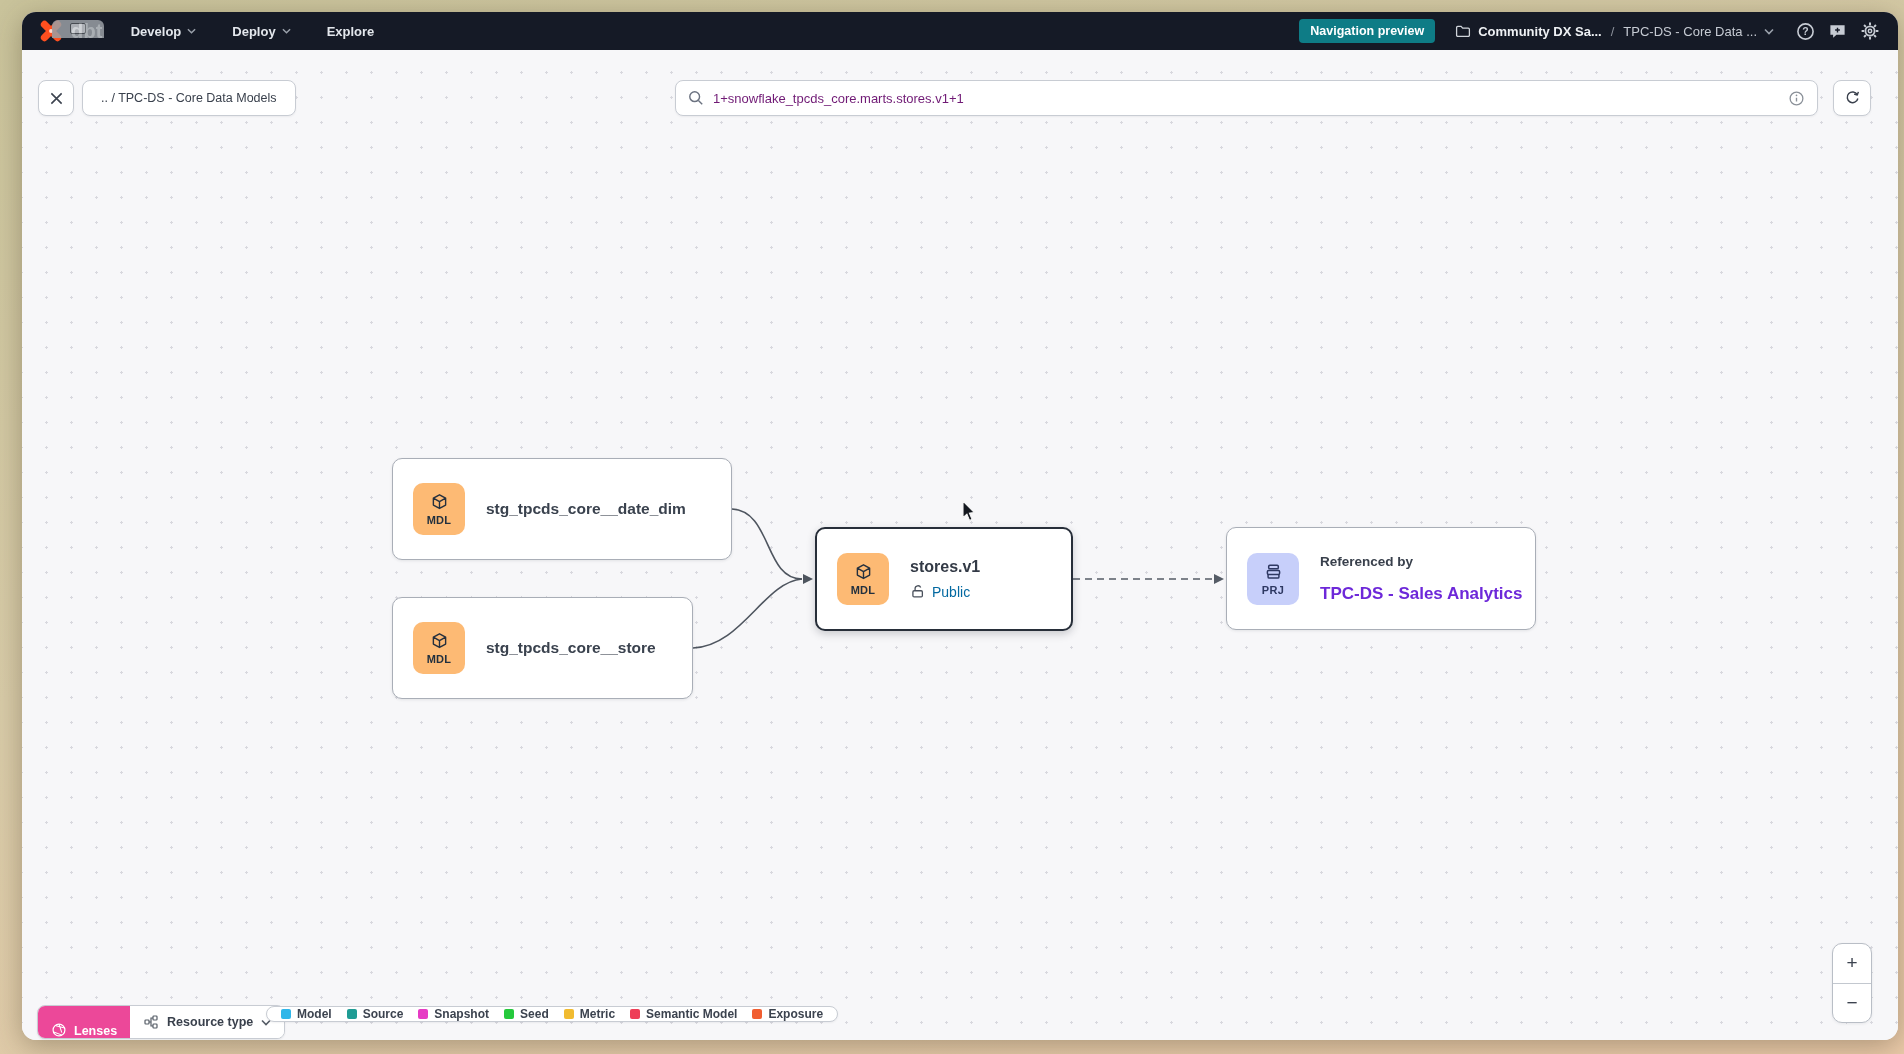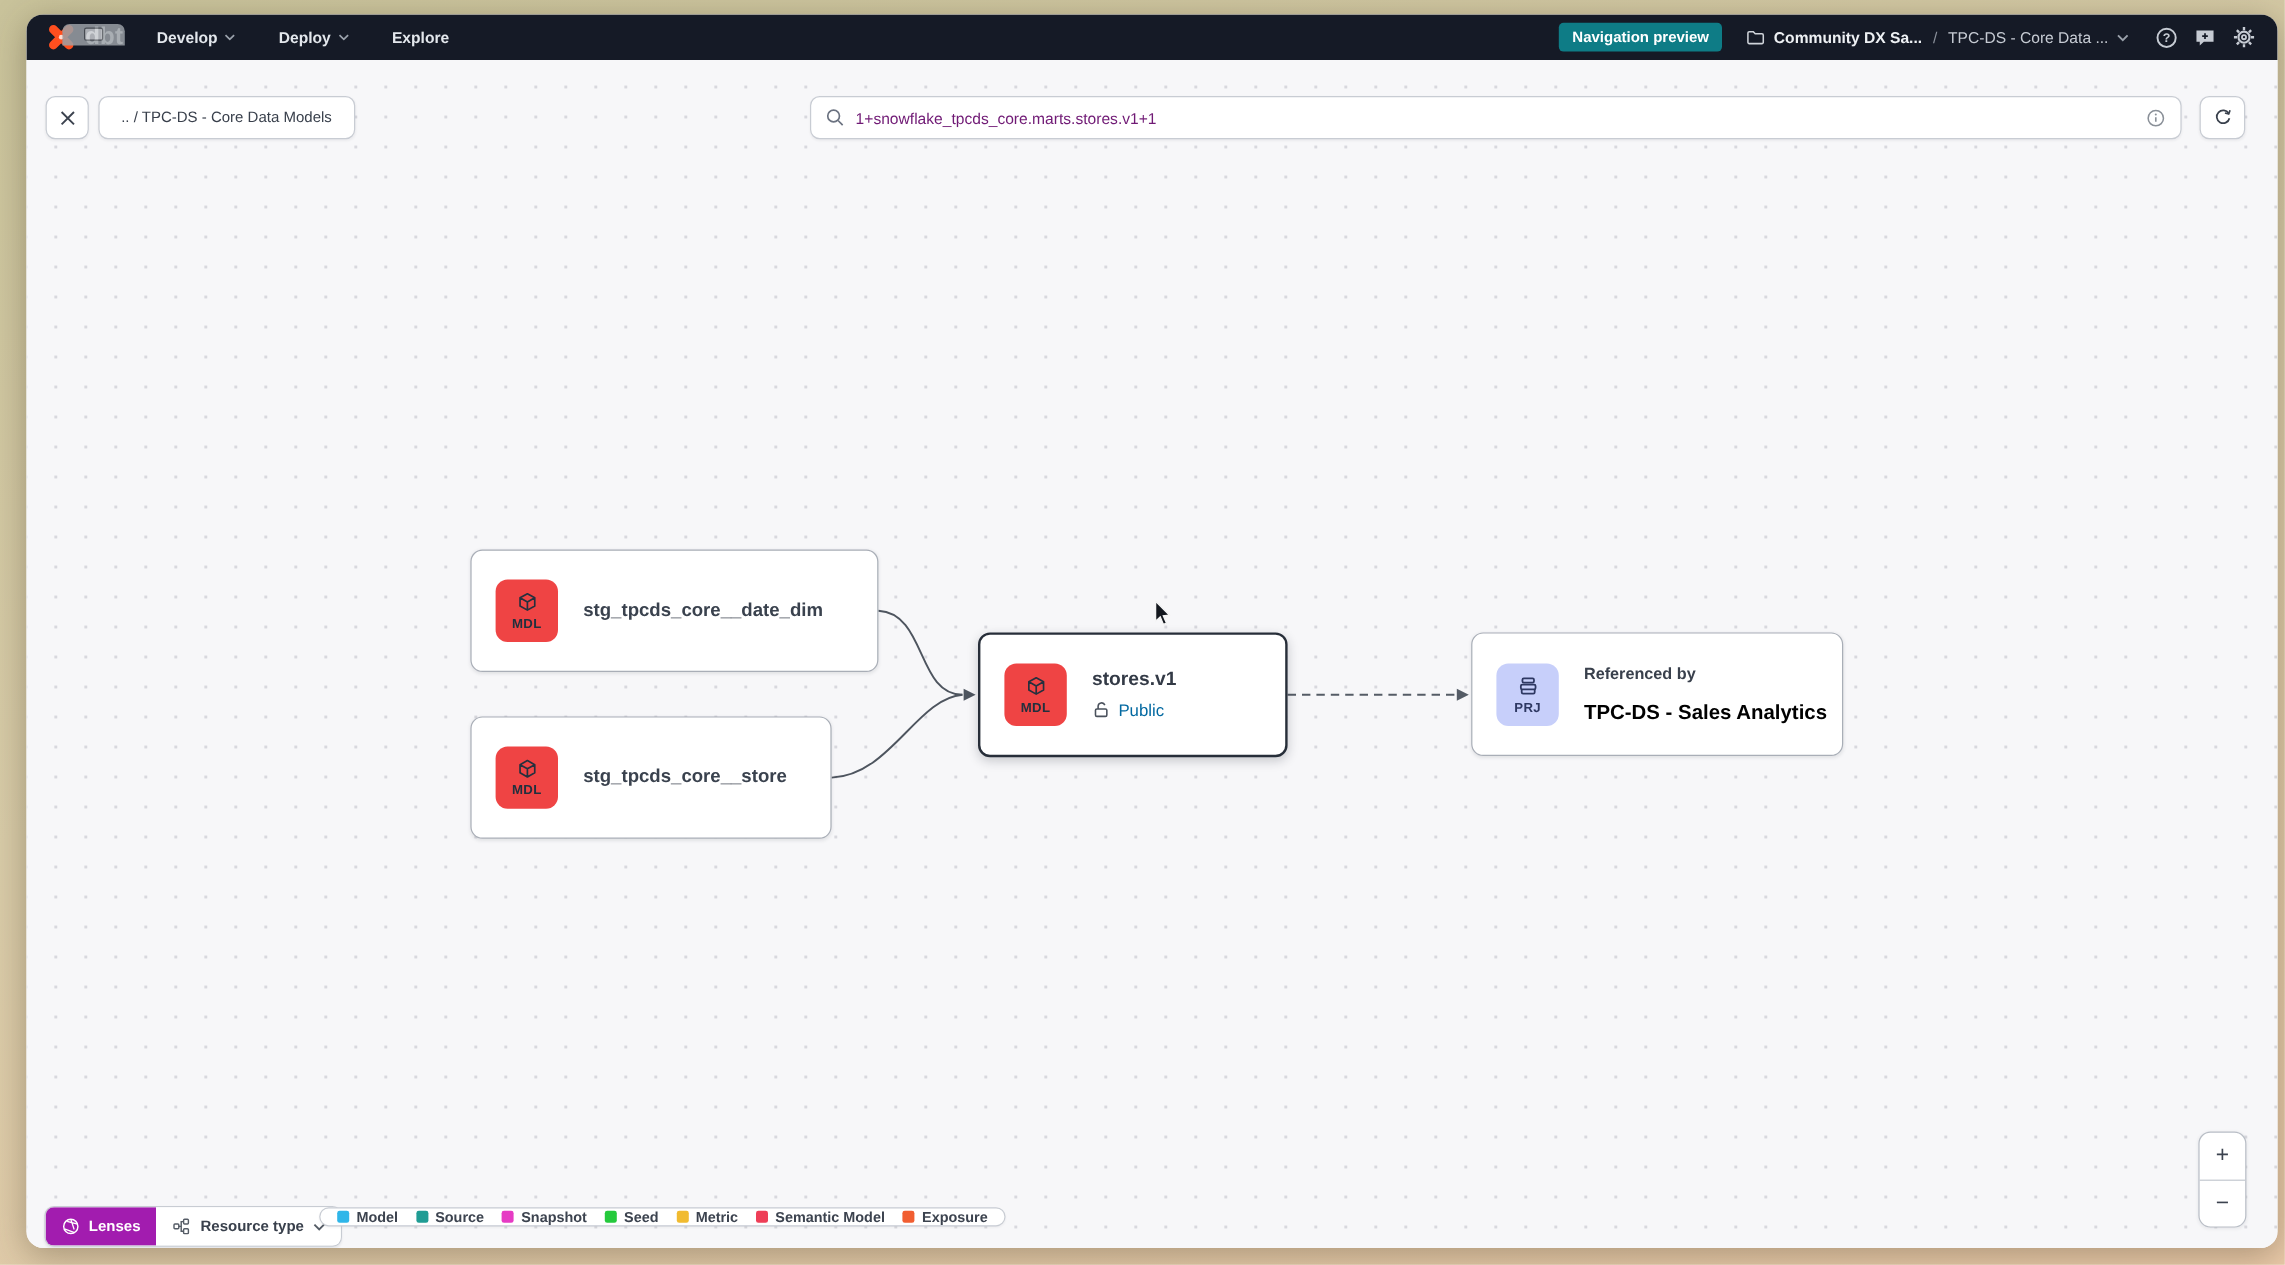--- a/index.html
+++ b/index.html
@@ -56,38 +56,38 @@
   
   .edges { position:absolute; inset:0; width:100%; height:100%; pointer-events:none; }
 
   
   .node { position:absolute; background:#fff; border:1px solid #a9aeb7; border-radius:10px;
     display:flex; align-items:center; gap:21px; padding-left:20px;
     box-shadow:0 1px 3px rgba(40,45,60,.10); cursor:pointer; }
   .node.selected { border:2px solid #272e39; box-shadow:0 3px 9px rgba(30,35,48,.22); }
   .badge { width:52px; height:52px; border-radius:10px; display:flex; flex-direction:column;
     align-items:center; justify-content:center; flex:0 0 auto; }
-  .badge.mdl { background:#ef4444; }
+  .badge.mdl { background:#fdba74; }
   .badge.prj { background:#c7cffa; }
   .badge-label { font-size:11px; font-weight:700; color:#22303e; letter-spacing:.3px; margin-top:1px; }
   .badge.prj .badge-label { color:#2e3862; }
   .node-label { font-size:15.5px; font-weight:700; color:#3a424e; white-space:nowrap; }
   .node-col { display:flex; flex-direction:column; }
   .node-title { font-size:16px; font-weight:700; color:#333a46; }
   .node-sub { display:flex; align-items:center; gap:6px; margin-top:7px; font-size:14px;
     font-weight:500; color:#0369a1; }
   .ref-kicker { font-size:13.5px; font-weight:700; color:#39404c; }
-  .ref-title { font-size:17px; font-weight:700; color:#000000; margin-top:15px; white-space:nowrap; }
+  .ref-title { font-size:17px; font-weight:700; color:#6d28d9; margin-top:15px; white-space:nowrap; }
 
   
   .controls-group { position:absolute; left:15px; top:955px; height:34px; display:flex;
     border:1px solid #c8ccd3; border-radius:8px; overflow:hidden; background:#fff;
     box-shadow:0 1px 2px rgba(30,35,50,.08); }
-  .lenses-btn { background:#a21caf; color:#fff; font-size:12.5px; font-weight:700;
-    display:flex; align-items:center; gap:7px; padding:0 13px; cursor:pointer; }
+  .lenses-btn { background:#ec4899; color:#fff; font-size:12.5px; font-weight:700;
+    display:flex; align-items:flex-end; gap:7px; padding:0 13px; cursor:pointer; }
   .resource-btn { background:#fff; color:#39404c; font-size:12.5px; font-weight:700;
     display:flex; align-items:center; gap:8px; padding:0 13px; cursor:pointer; }
   .legend { position:absolute; left:244px; top:956px; height:16px; display:flex;
     align-items:center; gap:15px; padding:0 14px; background:#fff; border:1px solid #c8ccd3;
     border-radius:8px; box-shadow:0 1px 2px rgba(30,35,50,.06); }
   .legend-item { display:flex; align-items:center; gap:6px; font-size:12px; font-weight:600;
     color:#3c434f; white-space:nowrap; }
   .swatch { width:10px; height:10px; border-radius:2px; display:inline-block; }
 
   .zoomctl { position:absolute; left:1810px; top:893px; width:40px; height:80px; background:#fff;

